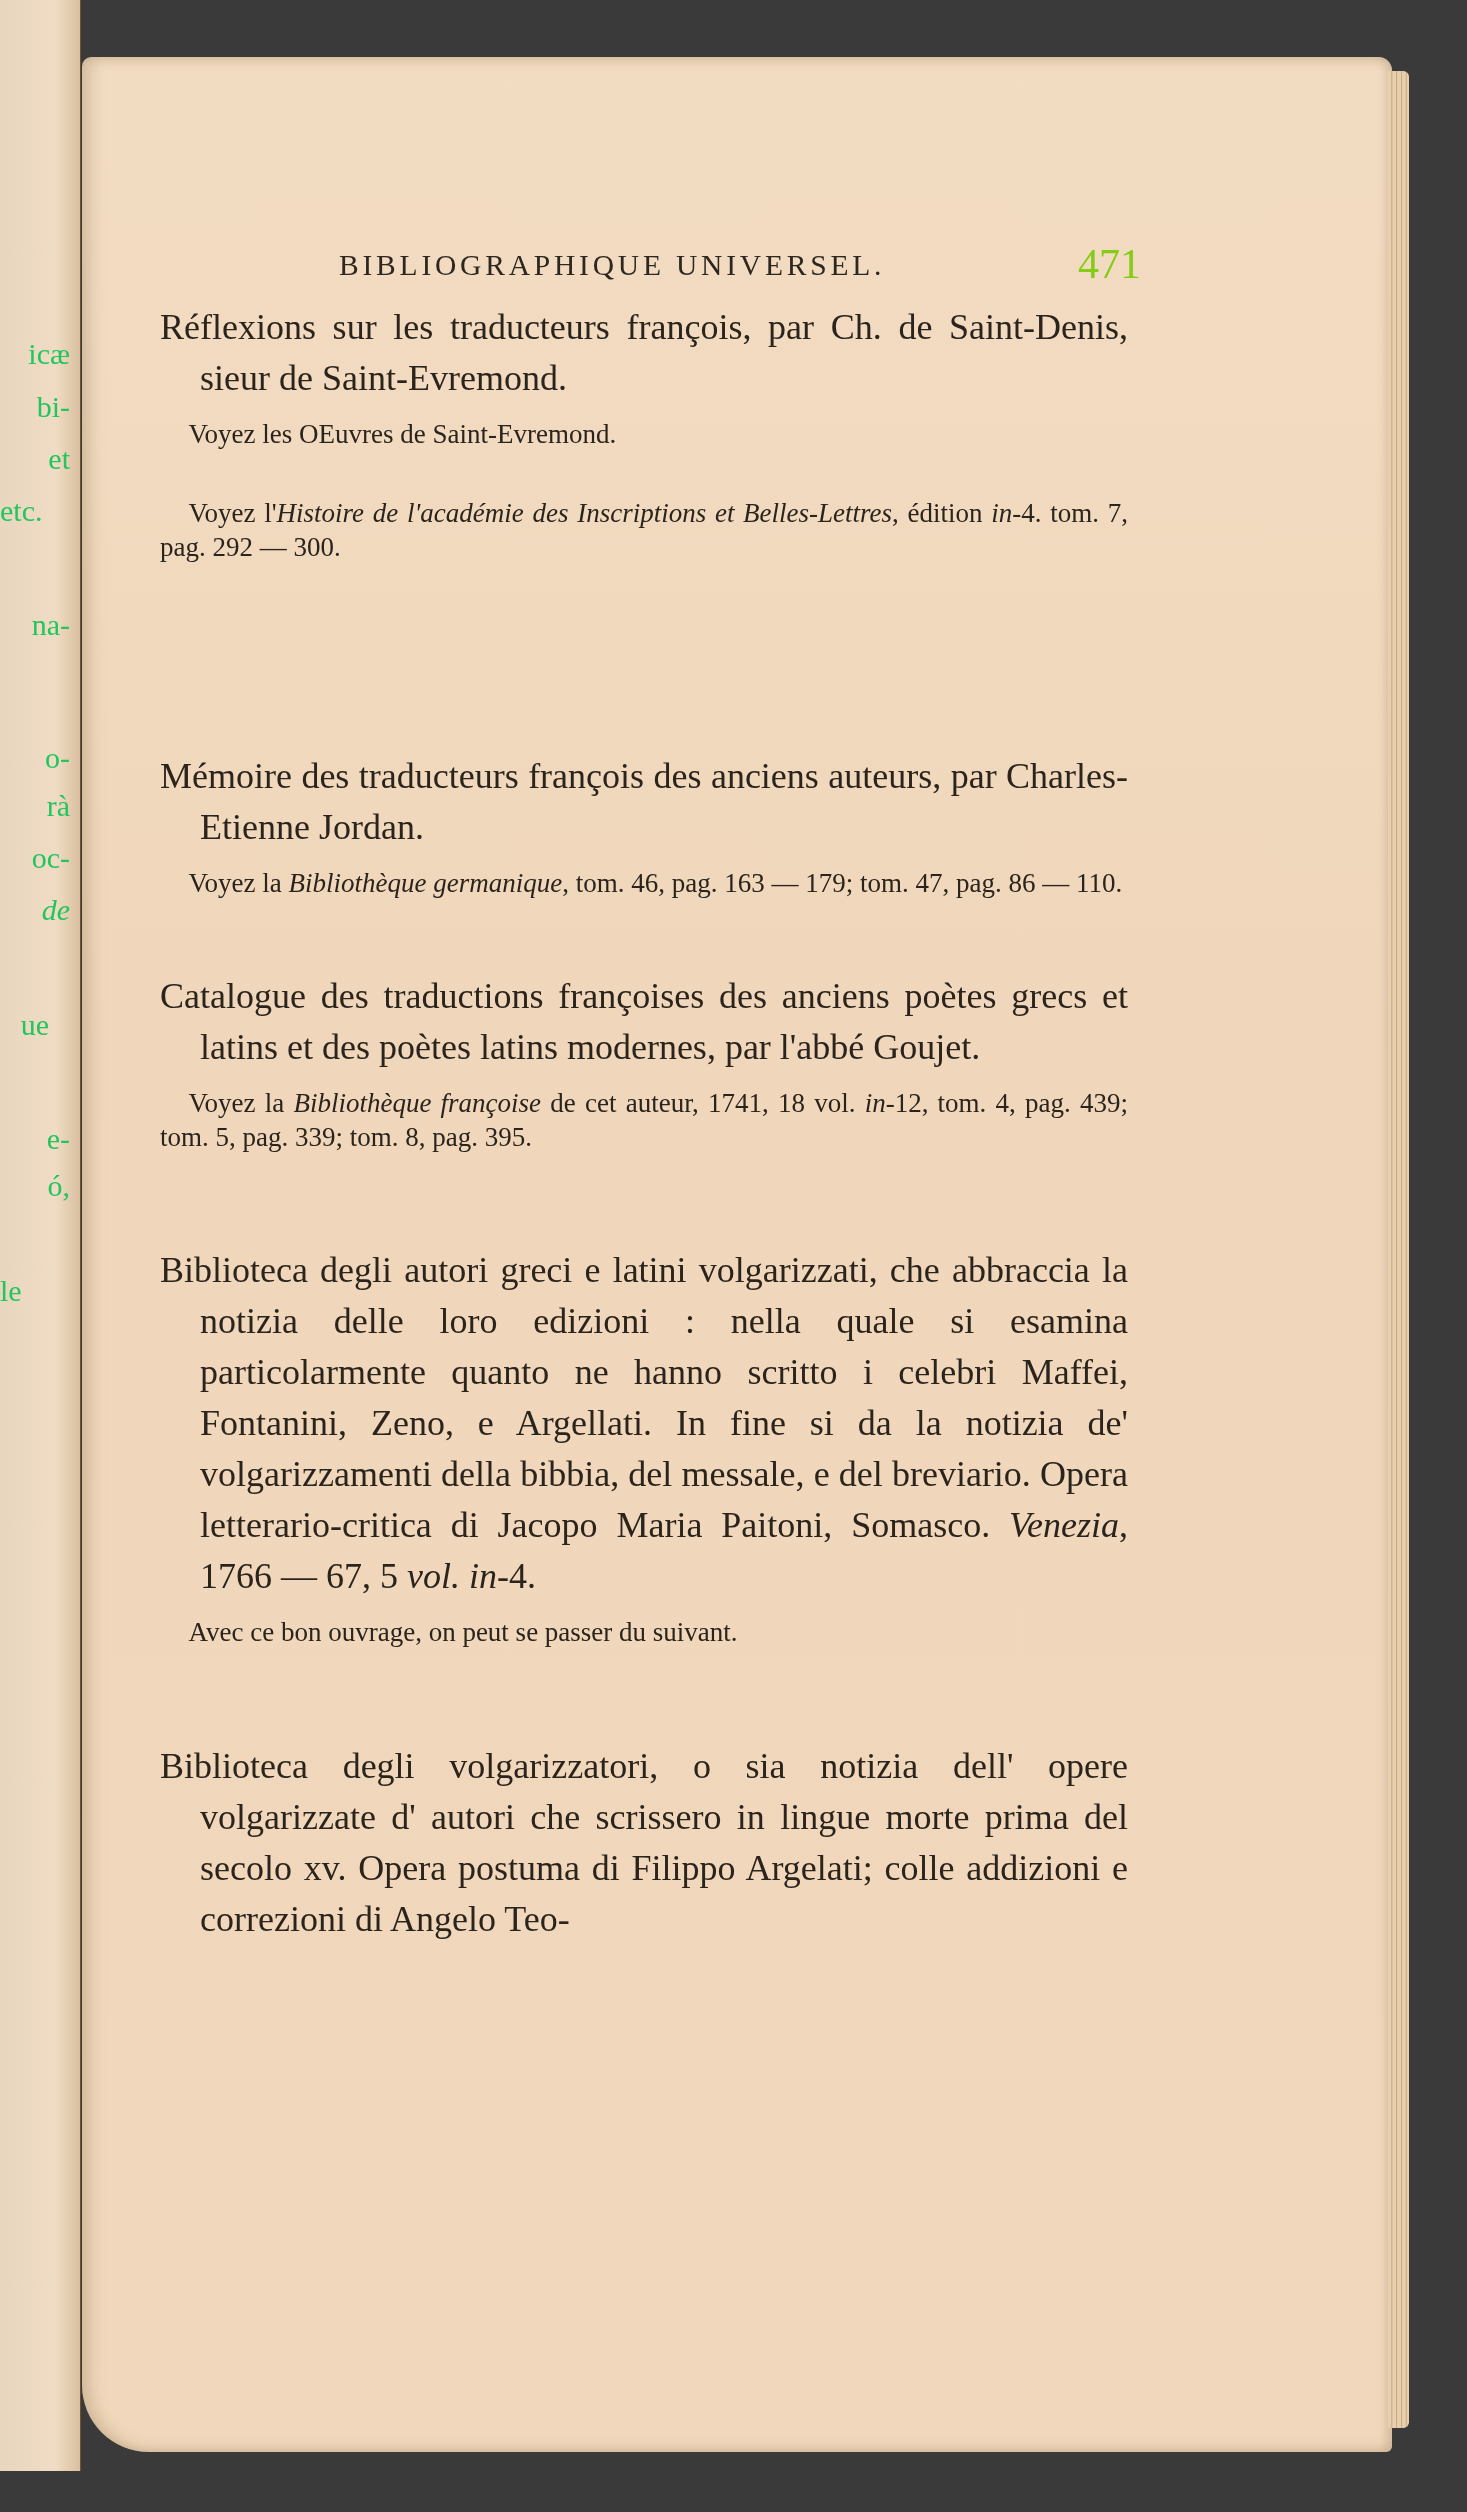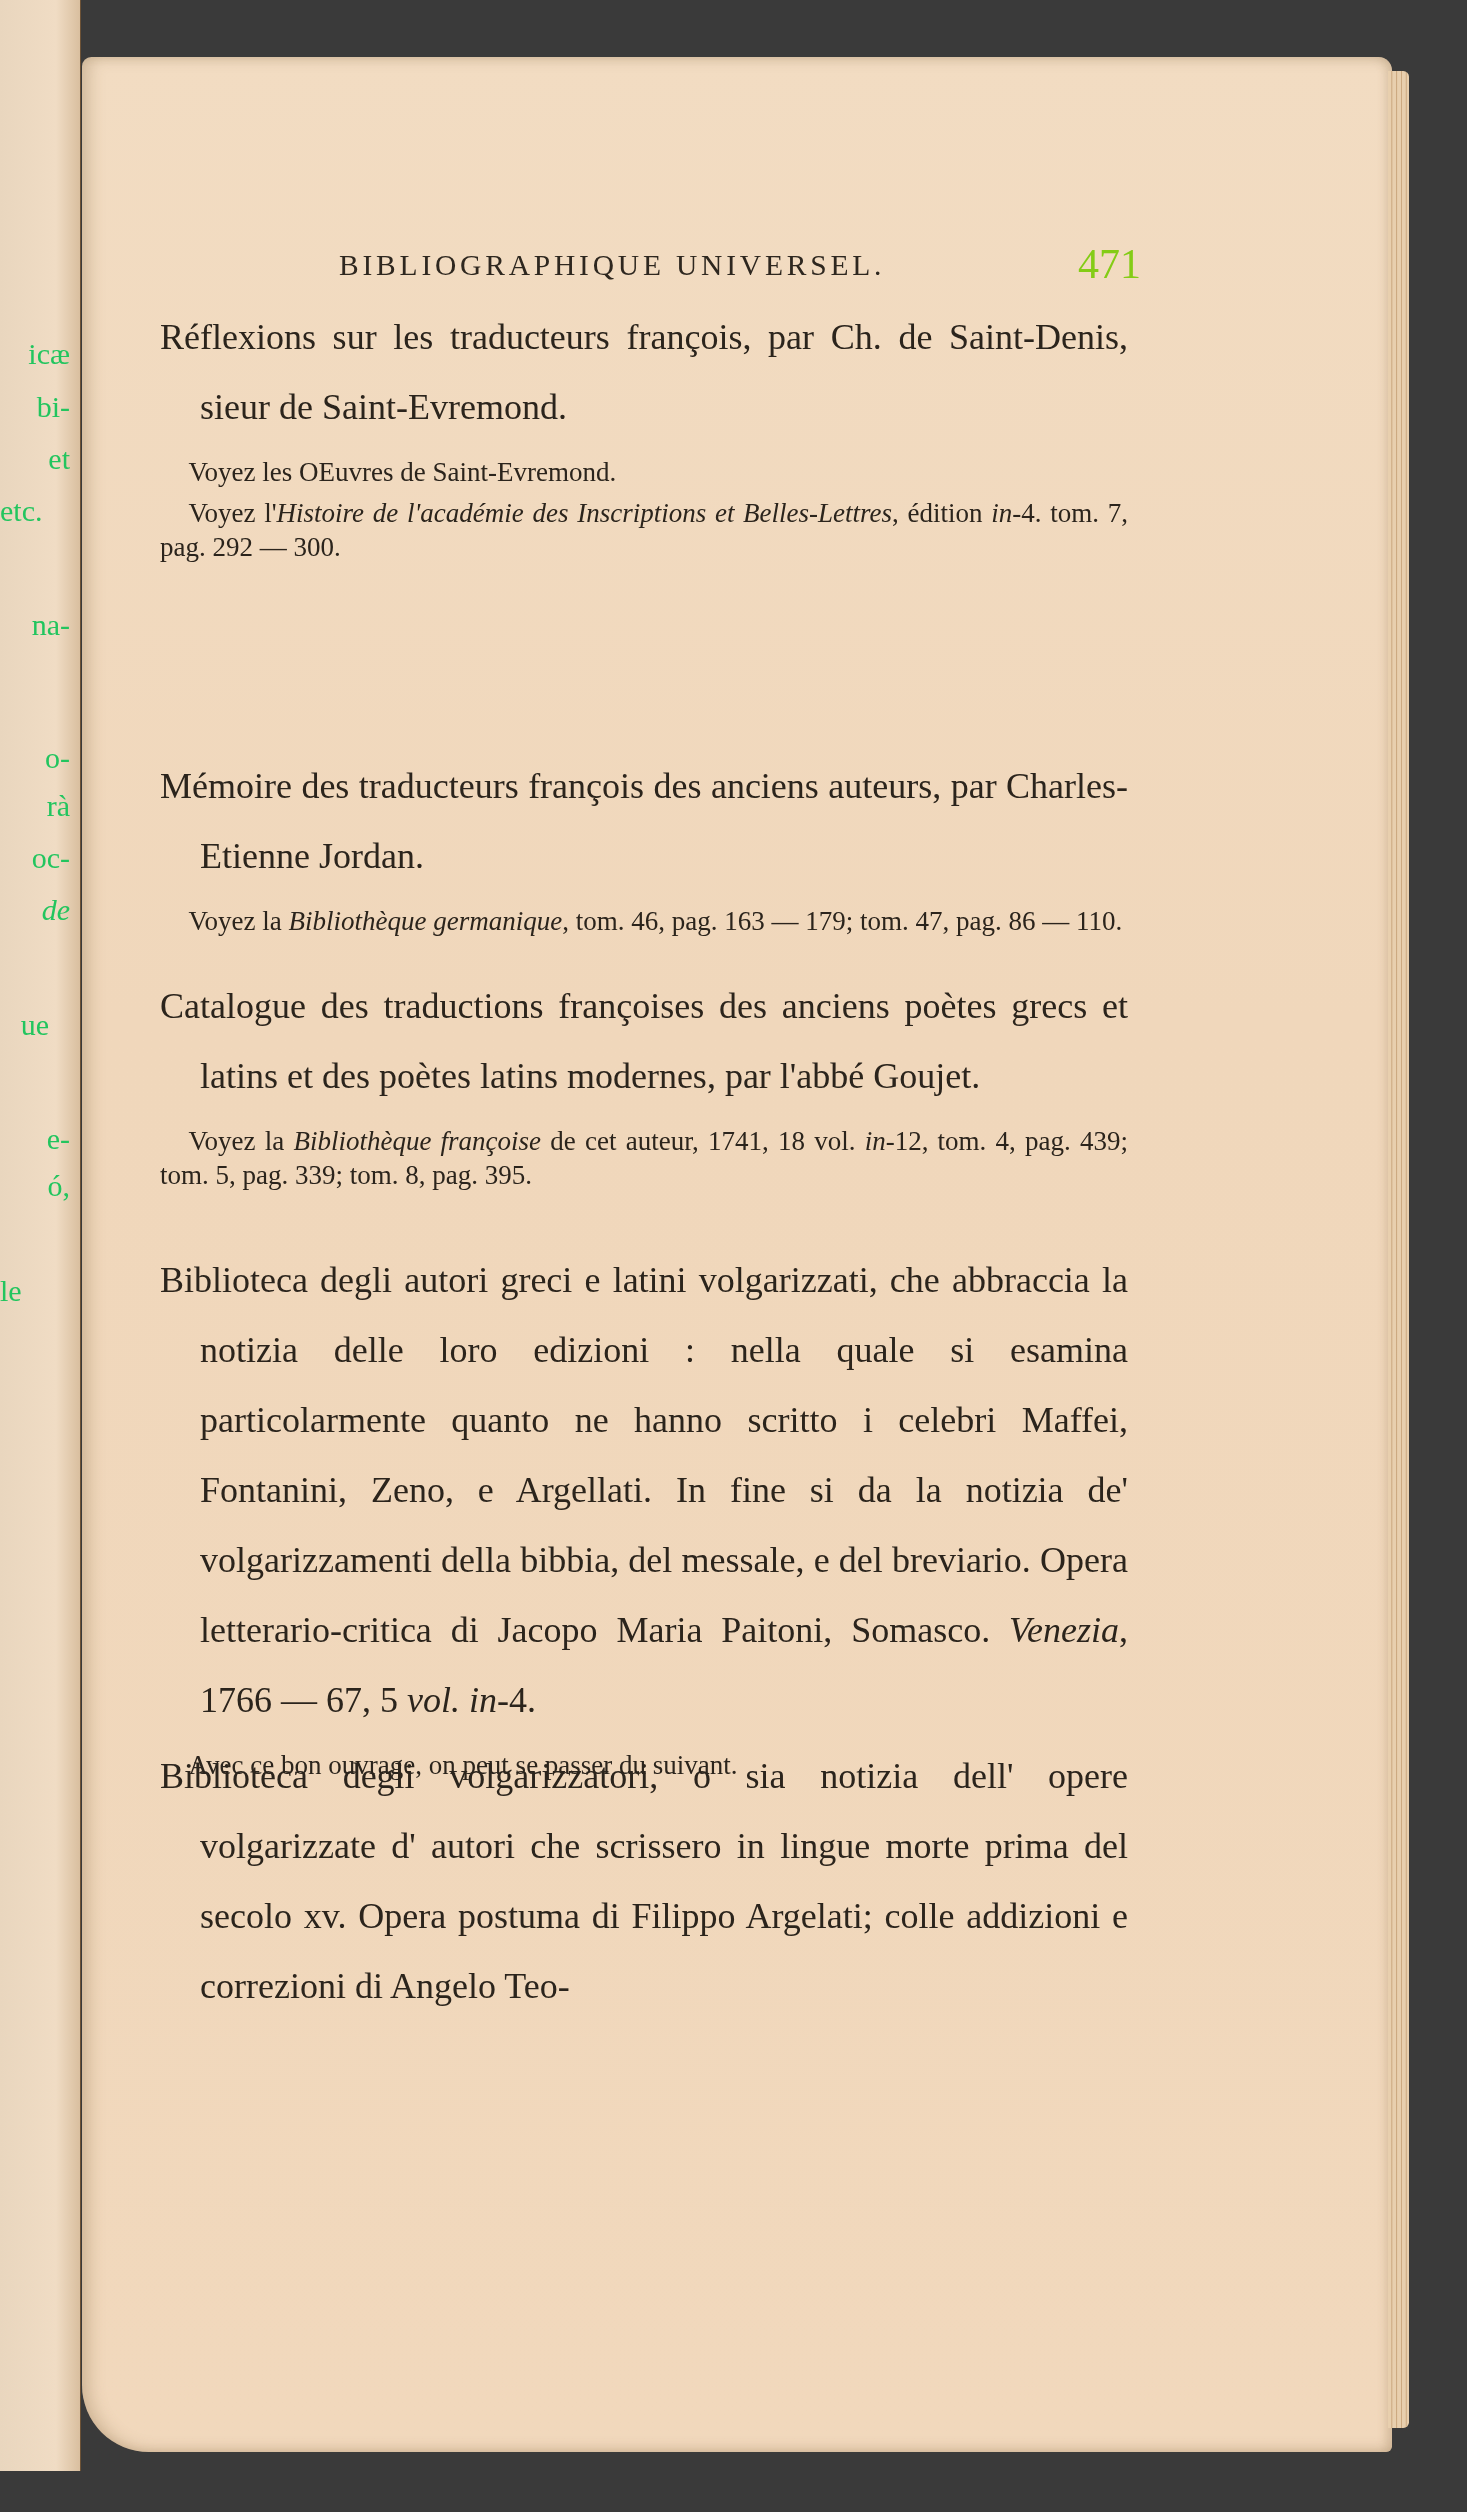--- a/index.html
+++ b/index.html
@@ -31,21 +31,21 @@
   }
   .running-head {
     position:absolute; left:323px; top:249px; font-size:29.5px; letter-spacing:3.8px;
     text-transform:uppercase; color:#2e271f;margin-left:16px;
   }
   .page-number {
     position:absolute; left:1036px; top:240px; font-size:42px; color:#84cc16;margin-left:42px;
   }
   .entry { position:absolute; left:160px; width:968px; }
   .entry .title {
-    font-size:36px; line-height:70px; text-align:justify;
+    font-size:36px; line-height:51px; text-align:justify;
     padding-left:40px; text-indent:-40px; margin:0;
   }
   .entry .note {
     font-size:27px; line-height:34px; text-align:justify; margin:13.3px 0 0 0;
     text-indent:28.5px;
   }
   .it { font-style:italic; }
 </style>
 </head>
 <body>

